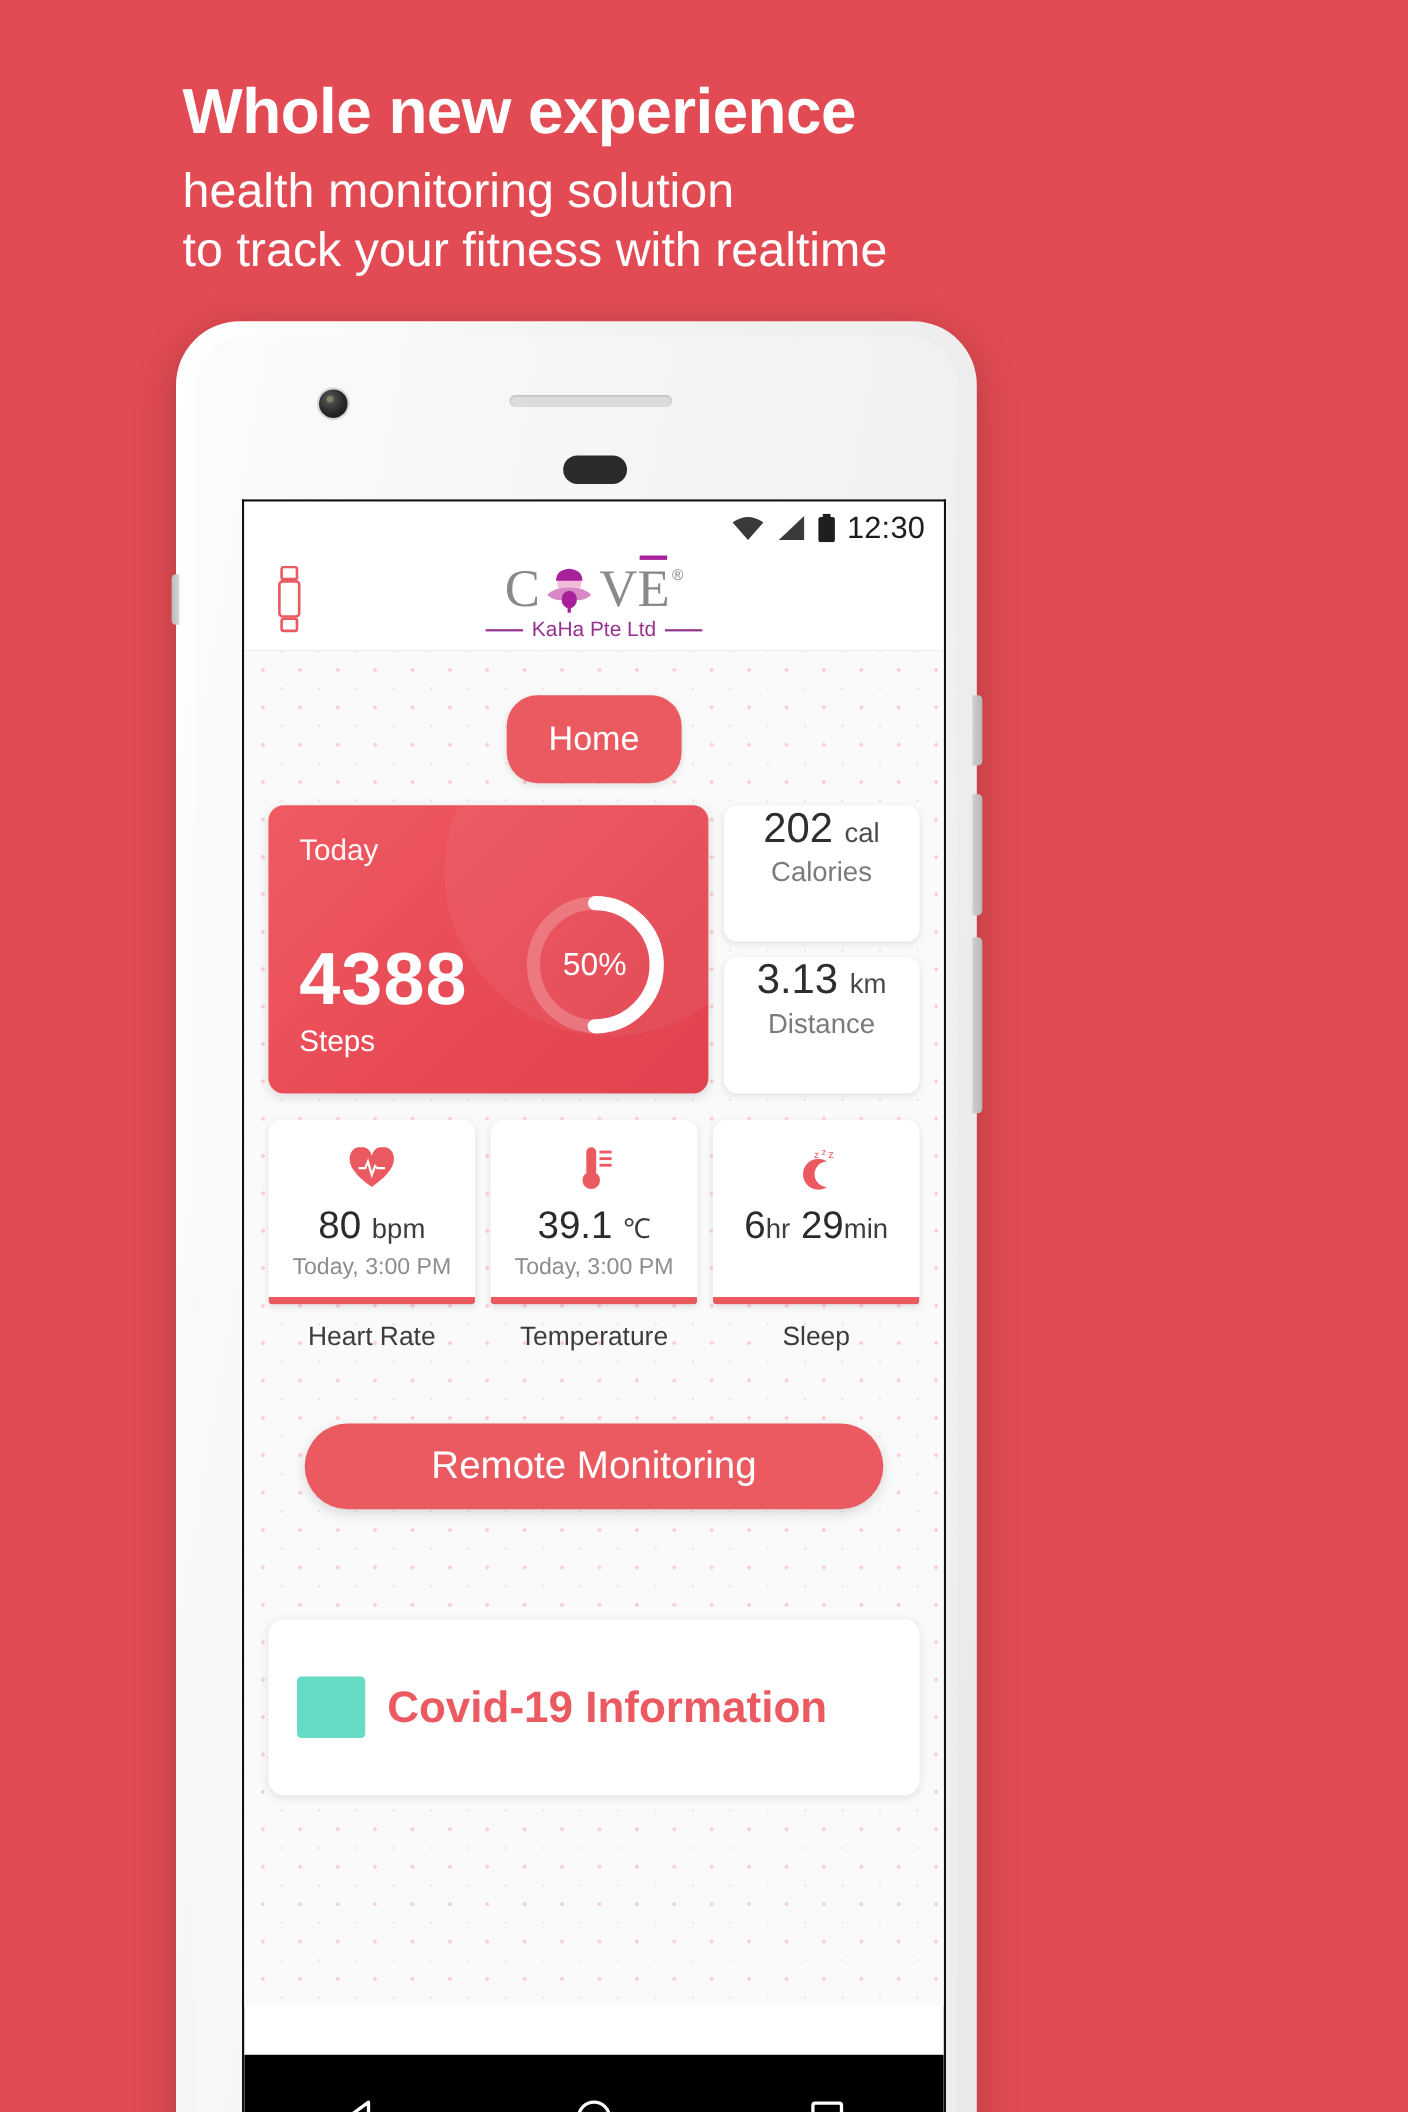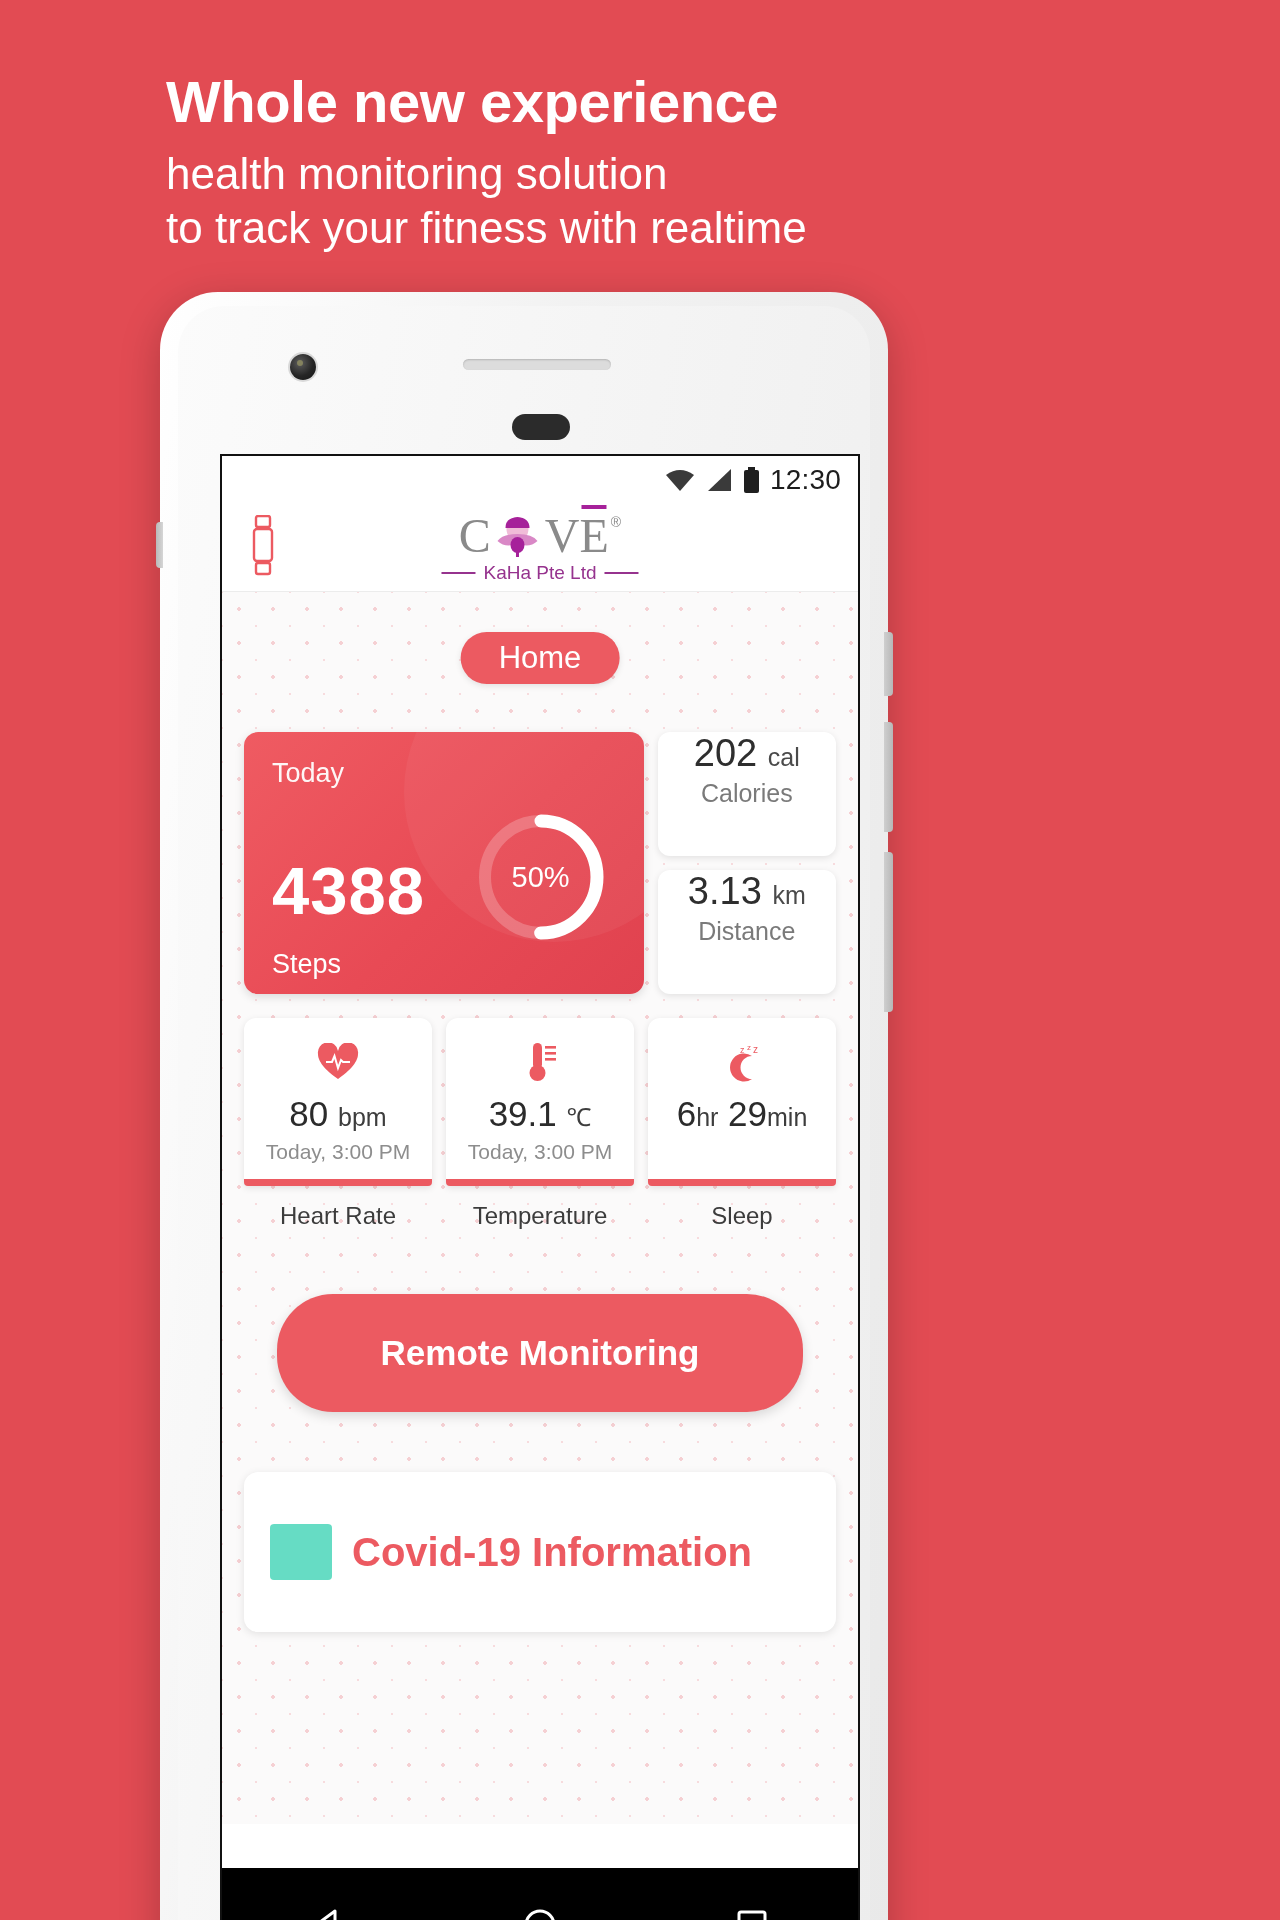--- a/index.html
+++ b/index.html
@@ -110,37 +110,37 @@
     background-image:
       radial-gradient(circle, rgba(233,110,120,.30) 1.6px, transparent 1.7px),
       radial-gradient(circle, rgba(233,110,120,.22) 1.3px, transparent 1.4px);
     background-size:34px 34px, 34px 34px;
     background-position:0 0, 17px 17px;
   }
 
   .home-pill {
     position:absolute; left:50%; transform:translateX(-50%); top:40px;
     background:#ec5a61; color:#fff; border-radius:28px;
-    padding:8px 38px; font-size:31px; box-shadow:0 2px 6px rgba(0,0,0,.10);
+    padding:22px 38px; font-size:31px; box-shadow:0 2px 6px rgba(0,0,0,.10);
   }
 
   .cards-top { position:absolute; left:22px; right:22px; top:140px; display:flex; gap:14px; }
   .steps-card {
     flex:1 1 auto; width:418px; height:262px; border-radius:14px; position:relative;
     background:linear-gradient(135deg,#ef5b62 0%,#e84a55 55%,#e0424f 100%);
     box-shadow:0 3px 10px rgba(0,0,0,.13); overflow:hidden;
     padding:26px 28px; color:#fff;
   }
   .steps-card::before{
     content:""; position:absolute; right:-60px; top:-90px; width:300px; height:300px;
     border-radius:50%; background:rgba(255,255,255,.05);
   }
   .steps-today { font-size:27px; opacity:.95; }
   .steps-num { font-size:67px; font-weight:bold; line-height:1; margin-top:68px; letter-spacing:1px;}
-  .steps-lbl { font-size:27px; margin-top:25px; }
+  .steps-lbl { font-size:27px; margin-top:7px; }
   .ring { position:absolute; right:34px; top:76px; width:138px; height:138px; }
   .ring-pct {
     position:absolute; left:0; top:0; width:138px; height:138px;
     display:flex; align-items:center; justify-content:center;
     font-size:29px; color:#fff;
   }
 
   .side-col { display:flex; flex-direction:column; gap:14px; width:188px; }
   .mini-card {
     height:124px; background:#fff; border-radius:12px;
@@ -159,24 +159,24 @@
     padding:22px 6px 0; text-align:center;
     border-bottom:7px solid #ec5a61; height:168px;
   }
   .metric-ico { height:44px; display:flex; align-items:center; justify-content:center; }
   .metric-val { font-size:35px; color:#2b2b2b; margin-top:10px; }
   .metric-val .u { font-size:25px; color:#3d3d3d; }
   .metric-time { font-size:21px; color:#8d8d8d; margin-top:6px; }
   .metric-name { font-size:24px; color:#3c3c3c; margin-top:16px; }
 
   .remote-btn {
-    position:absolute; left:55px; right:55px; top:702px; height:118px;
+    position:absolute; left:55px; right:55px; top:702px; height:78px;
     background:#ec5a61; border-radius:56px; color:#fff;
     display:flex; align-items:center; justify-content:center;
-    font-size:35px; font-weight:bold;
+    font-size:35px; font-weight:normal;
     box-shadow:0 4px 12px rgba(0,0,0,.14);
   }
 
   .covid-card {
     position:absolute; left:22px; right:22px; top:880px; height:160px;
     background:#fff; border-radius:14px; box-shadow:0 2px 9px rgba(0,0,0,.10);
     display:flex; align-items:center; padding:22px 26px; gap:20px; overflow:hidden;
   }
   .covid-sq { width:62px; height:56px; background:#66dcc4; border-radius:4px; flex:none; }
   .covid-tx { font-size:40px; font-weight:bold; color:#ec5a61; white-space:nowrap; }

